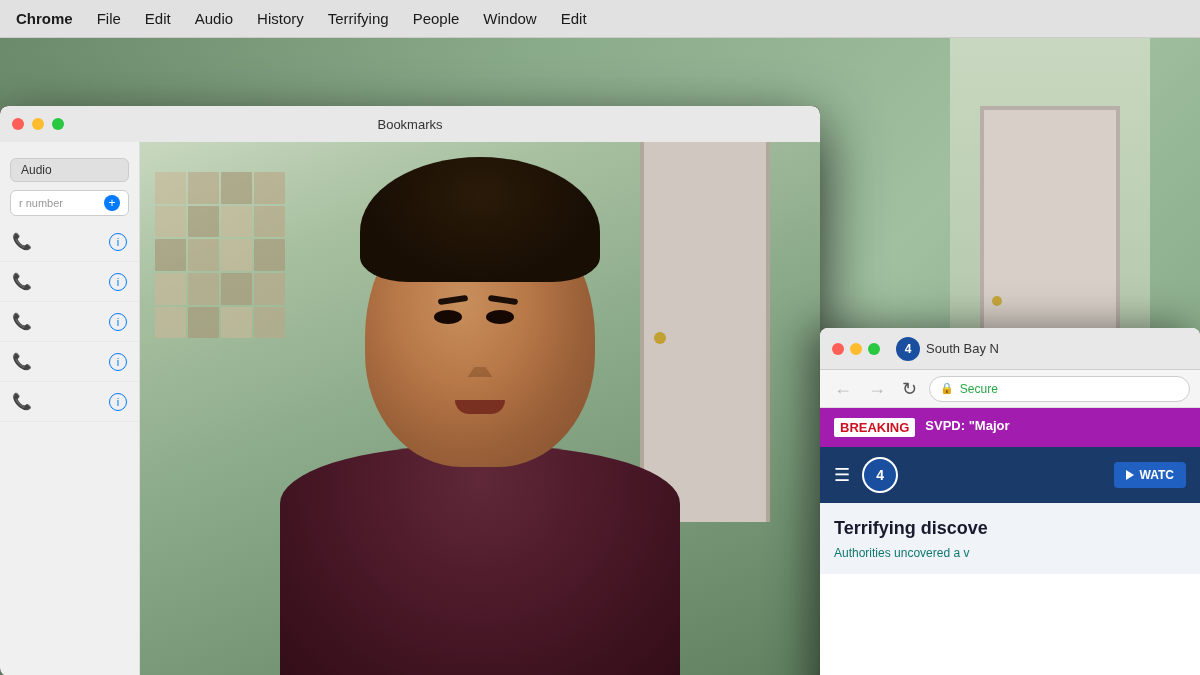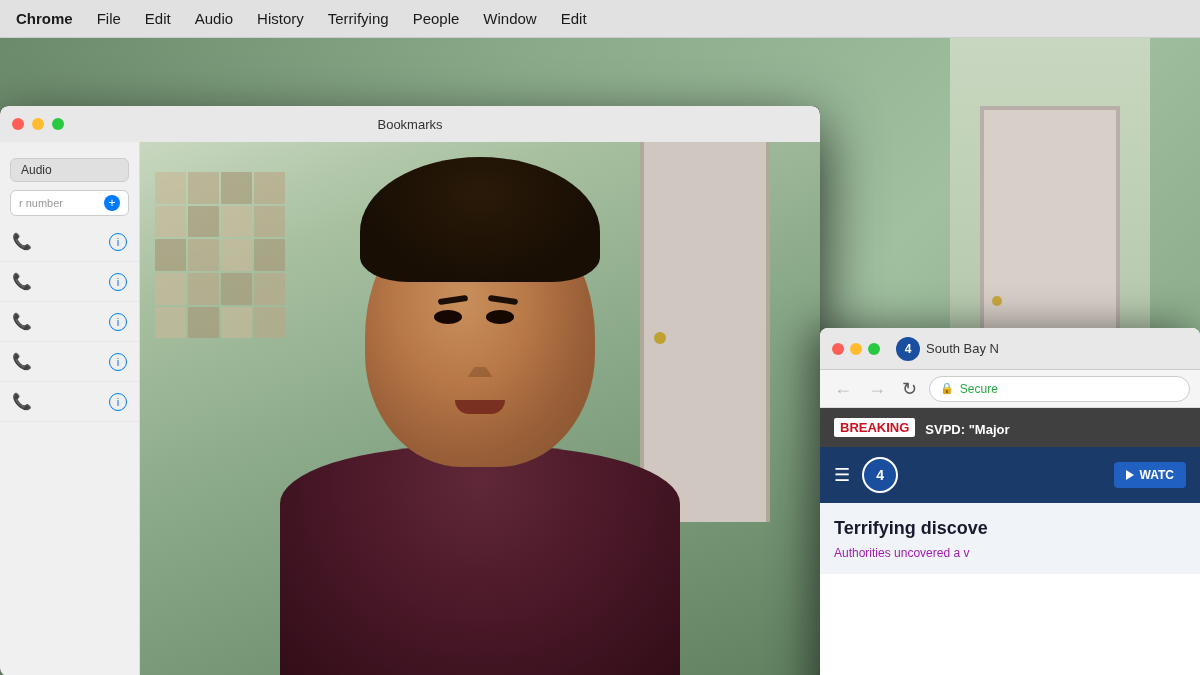--- a/index.html
+++ b/index.html
@@ -341,24 +341,24 @@
     }
 
     
     .news-content {
       background: white;
       height: calc(100% - 80px);
       overflow: hidden;
     }
 
     .breaking-bar {
-      background: #404040;
+      background: #a21caf;
       padding: 10px 14px;
       display: flex;
-      align-items: flex-end;
+      align-items: flex-start;
       gap: 10px;
     }
 
     .breaking-label {
       background: white;
       color: #cc1020;
       font-weight: 800;
       font-size: 13px;
       padding: 2px 6px;
       border-radius: 2px;
@@ -429,21 +429,21 @@
 
     .news-headline {
       font-size: 18px;
       font-weight: 700;
       color: #1a1a2e;
       line-height: 1.3;
     }
 
     .news-subhead {
       font-size: 12px;
-      color: #a21caf;
+      color: #0f766e;
       margin-top: 6px;
     }
 
     
     .bg-wall {
       position: absolute;
       top: 0; right: 50px;
       width: 200px;
       height: 637px;
       background: linear-gradient(180deg, #c8d8c0 0%, #a0b898 100%);

